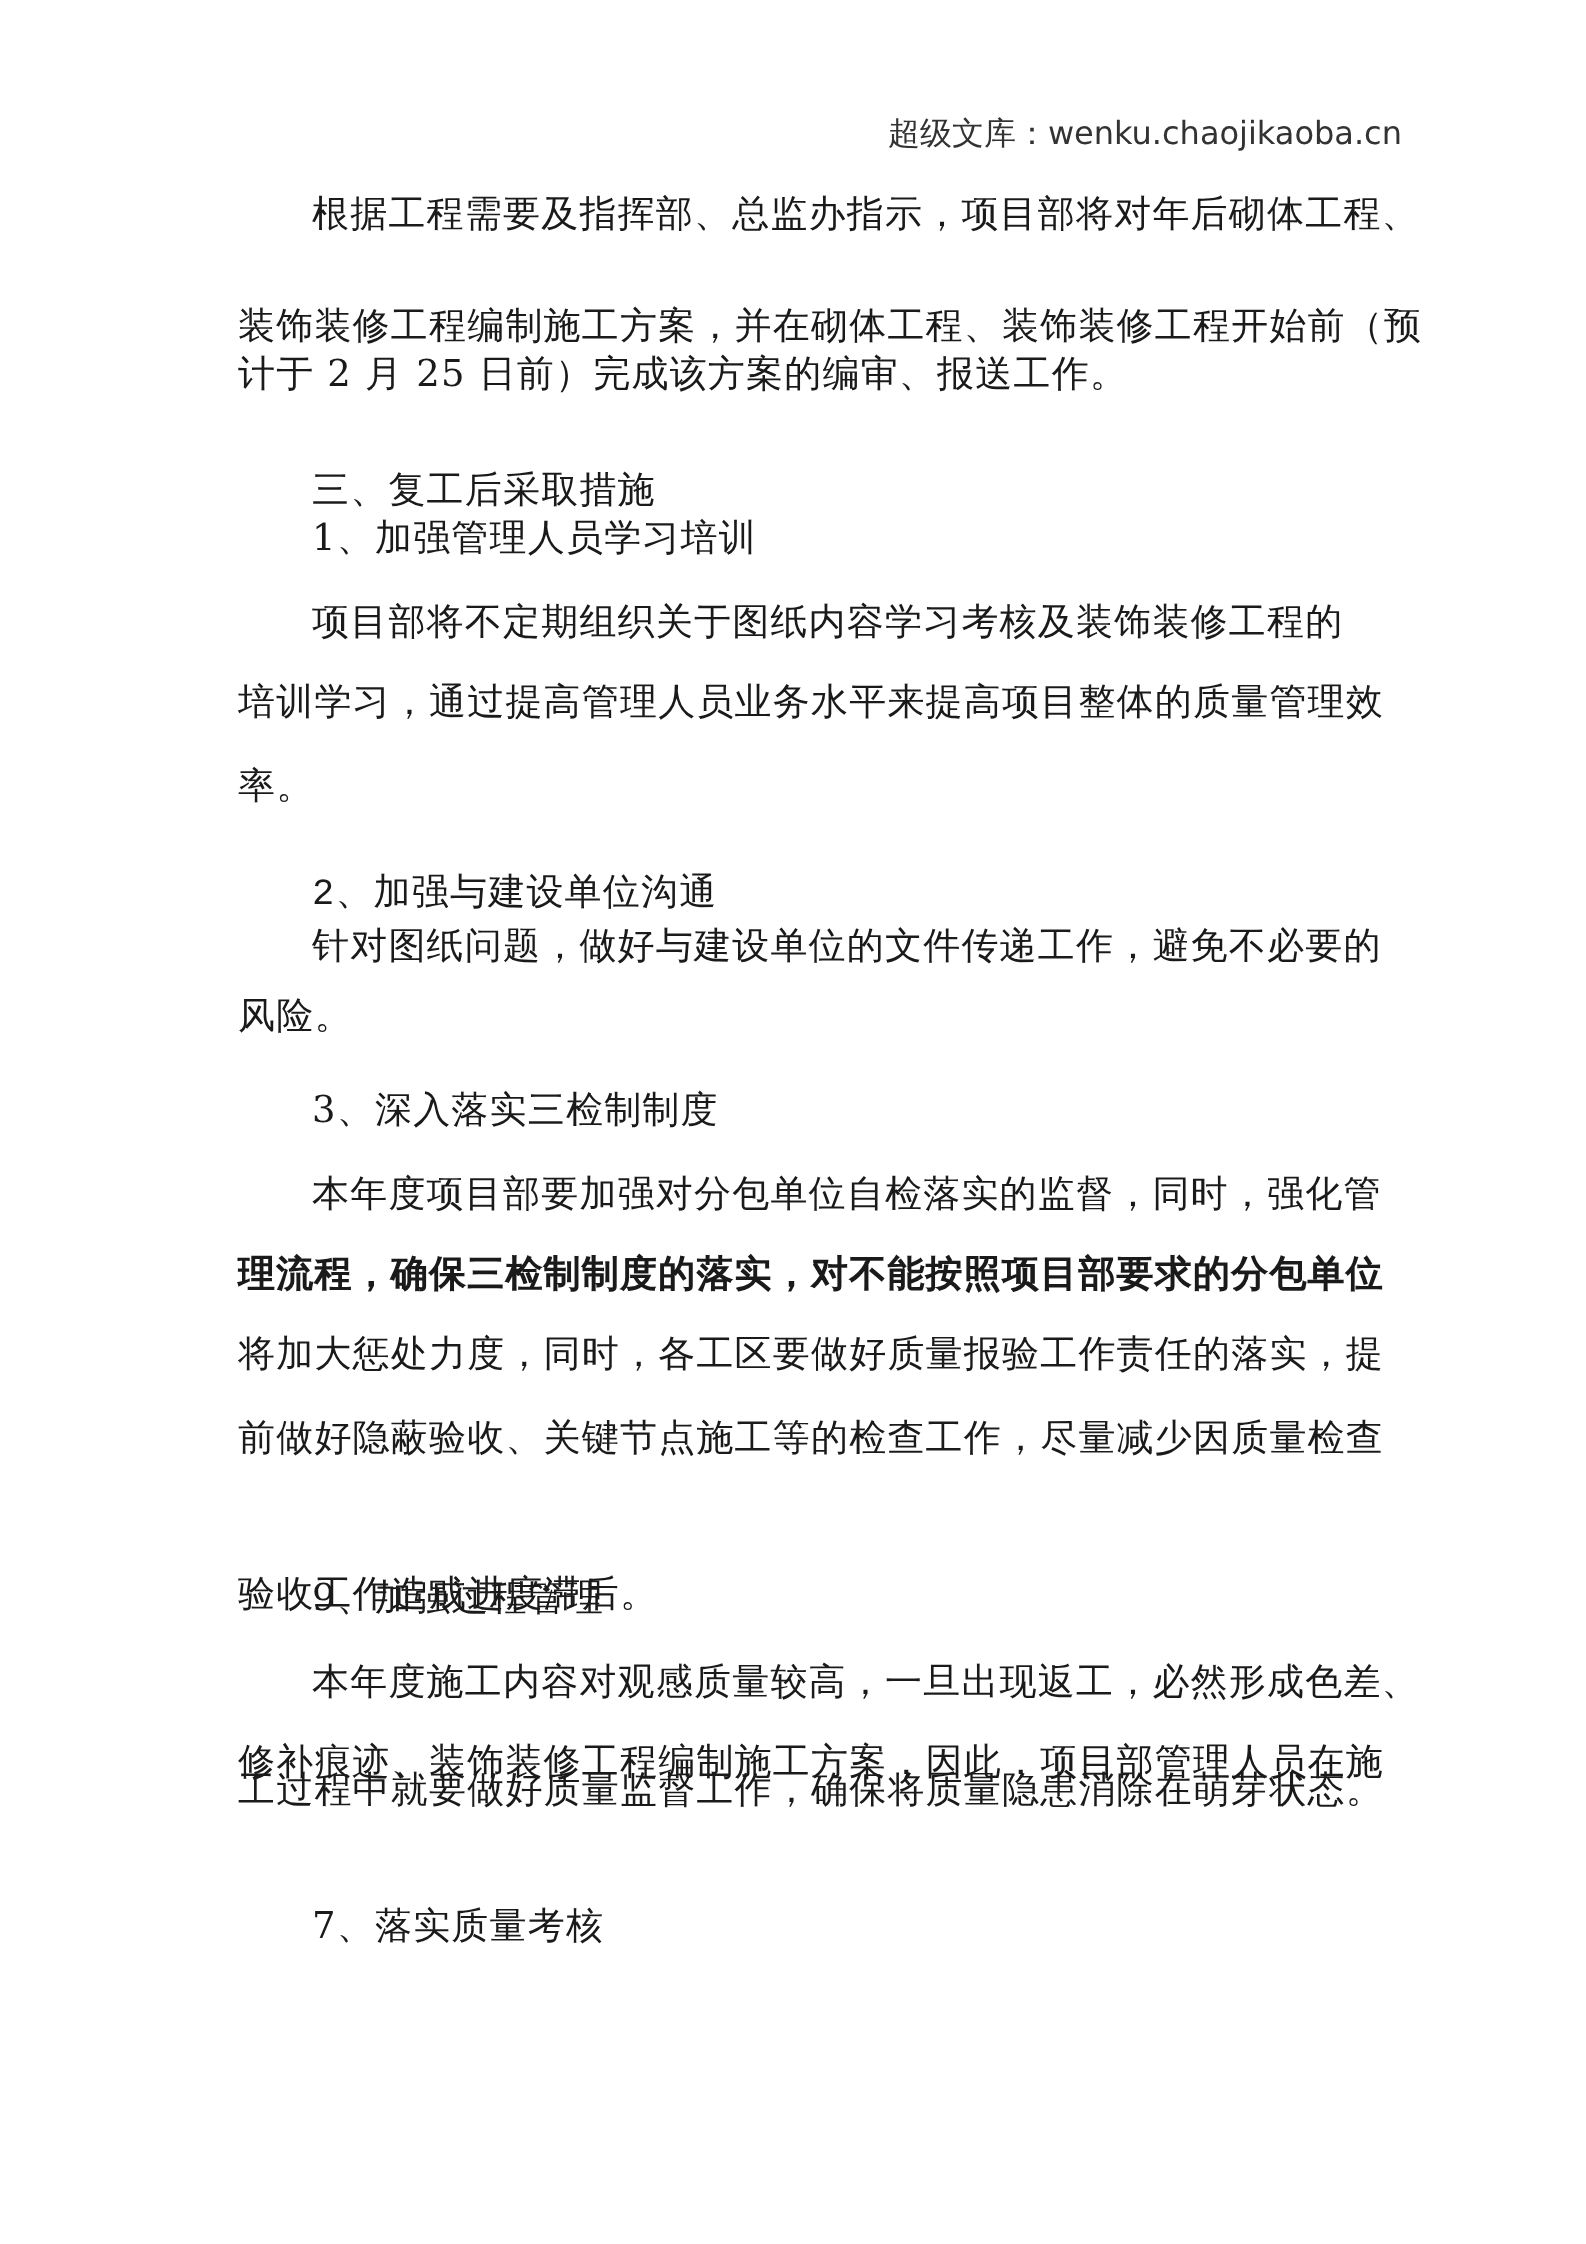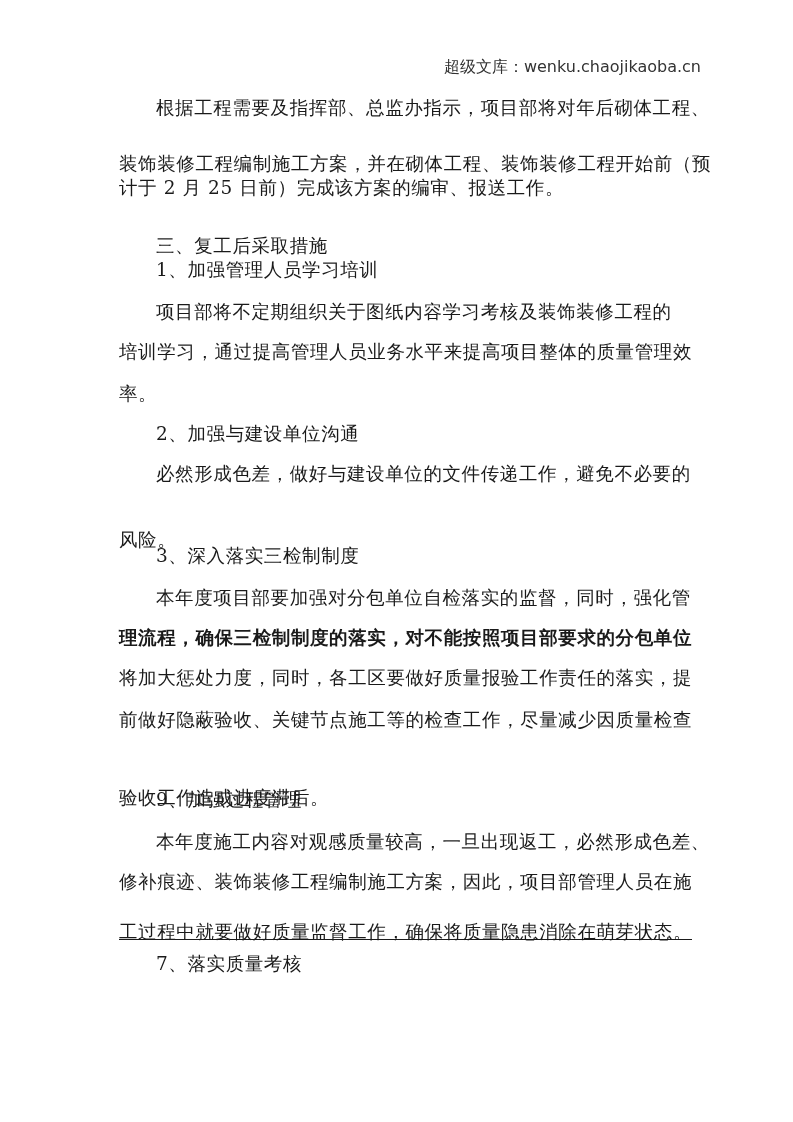--- a/index.html
+++ b/index.html
@@ -50,27 +50,27 @@
 
 <div class="page-body">
   <div class="line indent" style="top: 0px;">根据工程需要及指挥部、总监办指示，项目部将对年后砌体工程、</div>
   <div class="line" style="top: 40px; margin-top: 16px;">装饰装修工程编制施工方案，并在砌体工程、装饰装修工程开始前（预</div>
   <div class="line" style="top: 80px;">计于 2 月 25 日前）完成该方案的编审、报送工作。</div>
   <div class="line indent" style="top: 138px;">三、复工后采取措施</div>
   <div class="line indent" style="top: 162px;">1、加强管理人员学习培训</div>
   <div class="line indent" style="top: 204px;">项目部将不定期组织关于图纸内容学习考核及装饰装修工程的</div>
   <div class="line" style="top: 244px;">培训学习，通过提高管理人员业务水平来提高项目整体的质量管理效</div>
   <div class="line" style="top: 286px;">率。</div>
-  <div class="line indent" style="top: 326px;">2、加强与建设单位沟通</div>
-  <div class="line indent" style="top: 366px;">必然形成色差，做好与建设单位的文件传递工作，避免不必要的</div>
-  <div class="line" style="top: 432px;">风险。</div>
+  <div class="line indent" style="top: 340px; font-family: Liberation Mono, monospace;">2、加强与建设单位沟通</div>
+  <div class="line indent" style="top: 366px;">针对图纸问题，做好与建设单位的文件传递工作，避免不必要的</div>
+  <div class="line" style="top: 401px;">风险。</div>
   <div class="line indent" style="top: 448px;">3、深入落实三检制制度</div>
   <div class="line indent" style="top: 490px;">本年度项目部要加强对分包单位自检落实的监督，同时，强化管</div>
   <div class="line" style="top: 530px; font-weight: bold;">理流程，确保三检制制度的落实，对不能按照项目部要求的分包单位</div>
   <div class="line" style="top: 570px;">将加大惩处力度，同时，各工区要做好质量报验工作责任的落实，提</div>
   <div class="line" style="top: 612px;">前做好隐蔽验收、关键节点施工等的检查工作，尽量减少因质量检查</div>
   <div class="line" style="top: 660px; margin-top: 30px;">验收工作造成进度滞后。</div>
   <div class="line indent" style="top: 692px;">9、加强过程管理</div>
   <div class="line indent" style="top: 734px;">本年度施工内容对观感质量较高，一旦出现返工，必然形成色差、</div>
   <div class="line" style="top: 774px;">修补痕迹、装饰装修工程编制施工方案，因此，项目部管理人员在施</div>
-  <div class="line" style="top: 824px; text-decoration: underline;">工过程中就要做好质量监督工作，确保将质量隐患消除在萌芽状态。</div>
+  <div class="line" style="top: 788px;">工过程中就要做好质量监督工作，确保将质量隐患消除在萌芽状态。</div>
   <div class="line indent" style="top: 856px;">7、落实质量考核</div>
 </div>
 
 </body></html>

